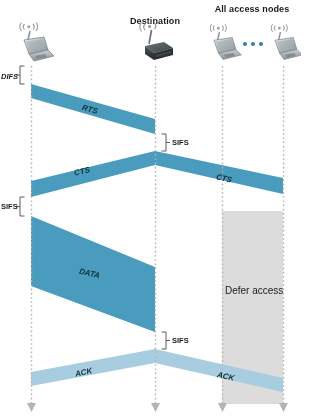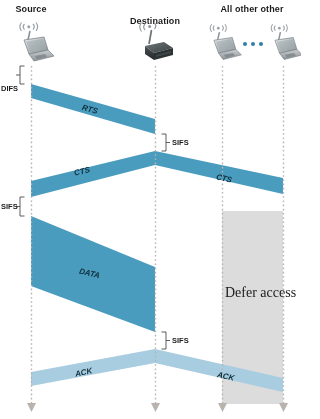--- a/index.html
+++ b/index.html
@@ -43,46 +43,44 @@
     position: absolute;
     font-size: 8px;
     font-style: italic;
     font-weight: bold;
     color: #10303c;
     white-space: nowrap;
     transform-origin: center center;
   }
   .defer-label {
     position: absolute;
-    font-size: 14px;
+    font-size: 10px;
     color: #1b1b1b;
     white-space: nowrap;
-    font-family: Liberation Serif, serif;
   }
   .dots {
     position: absolute;
     display: flex;
     gap: 4px;
   }
   .dots i {
     display: block;
     width: 4px;
     height: 4px;
     border-radius: 50%;
     background: #2f7fa8;
   }
 </style>
 </head>
 <body>
 
 <div id="canvas">
 
-  <div class="col-title" style="left:0px; top:4px; width:62px;">Source</div>
   <div class="col-title" style="left:118px; top:16px; width:74px;">Destination</div>
-  <div class="col-title" style="left:203px; top:4px; width:98px;">All other other</div>
+  <div class="col-title" style="left:203px; top:4px; width:98px;">All access nodes</div>
 
   <div class="node" style="left:12px; top:20px;">
     <svg width="46" height="46" viewBox="0 0 46 46">
       <defs>
         <linearGradient id="scrG1" x1="0" y1="0" x2="1" y2="1">
           <stop offset="0%" stop-color="#f2f4f5"></stop>
           <stop offset="45%" stop-color="#b9bfc2"></stop>
           <stop offset="100%" stop-color="#8b9296"></stop>
         </linearGradient>
         <linearGradient id="baseG1" x1="0" y1="0" x2="0" y2="1">
@@ -204,21 +202,21 @@
       <path d="M24.5 66 L20 66 L20 84 L24.5 84 M20 75 L16 75"></path>
 
       <path d="M161.5 134 L166 134 L166 151 L161.5 151 M166 142.5 L170 142.5"></path>
 
       <path d="M24.5 197 L20 197 L20 216 L24.5 216 M20 206.5 L16 206.5"></path>
 
       <path d="M161.5 332 L166 332 L166 349 L161.5 349 M166 340.5 L170 340.5"></path>
     </g>
   </svg>
 
-  <div class="ifs-label" style="left:1px; top:84px;">DIFS</div>
+  <div class="ifs-label" style="left:1px; top:72px;font-style:italic;">DIFS</div>
   <div class="ifs-label" style="left:172px; top:138px;">SIFS</div>
   <div class="ifs-label" style="left:1px; top:202px;">SIFS</div>
   <div class="ifs-label" style="left:172px; top:336px;">SIFS</div>
 
   <div class="frame-label" style="left:82px; top:105px; transform:rotate(15deg);">RTS</div>
   <div class="frame-label" style="left:74px; top:167px; transform:rotate(-14deg);">CTS</div>
   <div class="frame-label" style="left:216px; top:174px; transform:rotate(13deg);">CTS</div>
   <div class="frame-label" style="left:79px; top:269px; transform:rotate(13deg);">DATA</div>
   <div class="frame-label" style="left:75px; top:368px; transform:rotate(-12deg);">ACK</div>
   <div class="frame-label" style="left:217px; top:372px; transform:rotate(13deg);">ACK</div>

